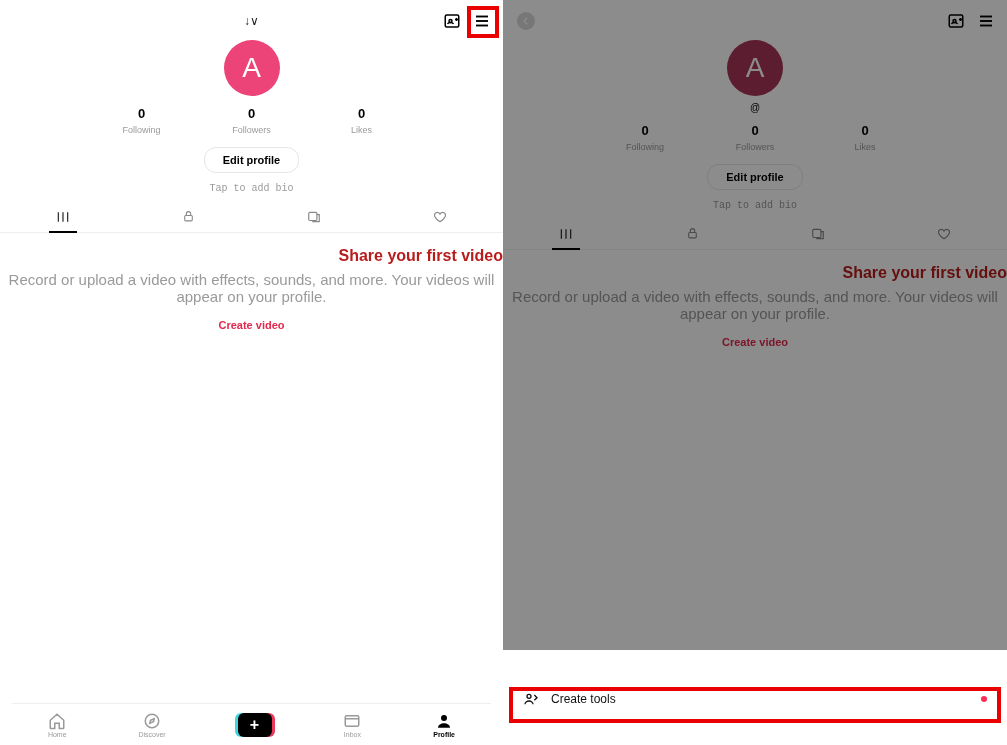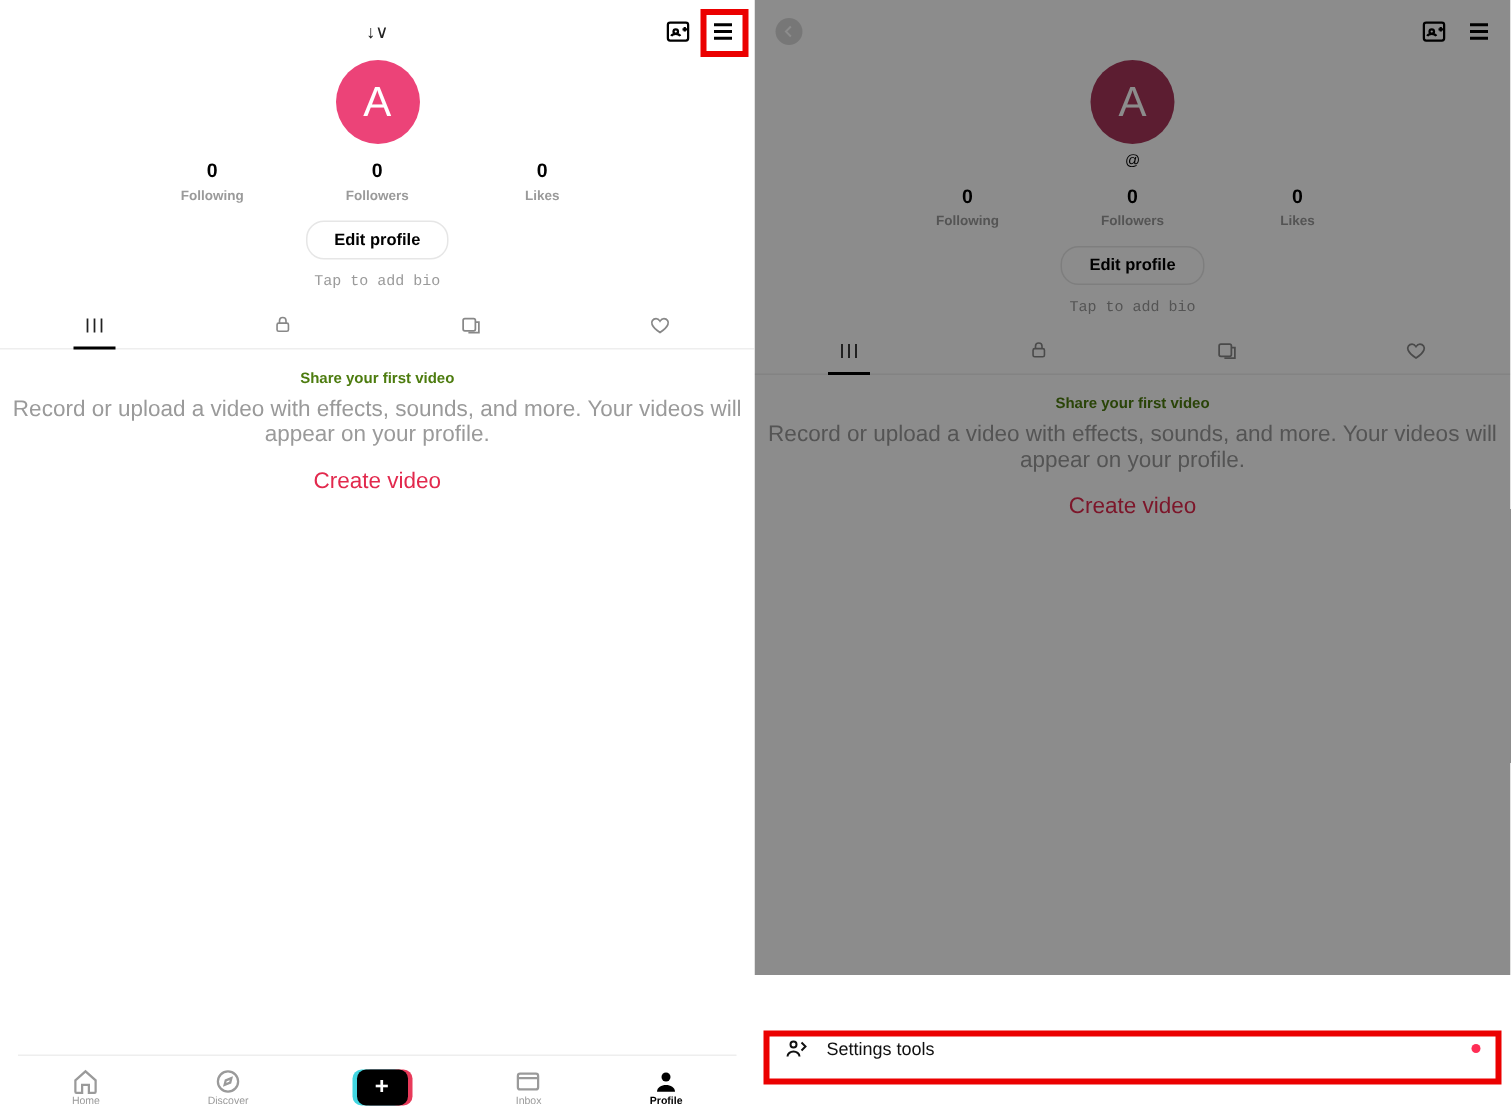--- a/index.html
+++ b/index.html
@@ -24,34 +24,34 @@
 
   
   .avatar-wrap { display:flex; justify-content:center; margin-top:6px; }
   .avatar { width:56px; height:56px; border-radius:50%; background:#ec4378; color:#fff; display:flex; align-items:center; justify-content:center; font-size:28px; font-weight:500; }
 
   .username-line { display:flex; justify-content:center; margin-top:6px; font-size:10px; color:#000; }
 
   .stats { display:flex; justify-content:center; gap:0; margin-top:10px; }
   .stat { width:110px; text-align:center; }
   .stat .num { font-size:13px; font-weight:700; color:#000; }
-  .stat .lbl { font-size:9px; color:#9a9a9a; margin-top:4px;font-weight:bold; }
+  .stat .lbl { font-size:9px; color:#9a9a9a; margin-top:4px; }
 
   .edit-btn { display:block; margin:12px auto 0; border:1px solid #e6e6e6; background:#fff; padding:6px 18px; font-size:11px; font-weight:600; color:#000; border-radius:12px; }
 
   .bio { text-align:center; font-size:10px; color:#9a9a9a; margin-top:10px;font-family:Liberation Mono, monospace; }
 
   .tabs { display:flex; margin-top:8px; border-bottom:1px solid #eee; }
   .tab { flex:1; display:flex; justify-content:center; padding:8px 0; color:#222; position:relative; }
   .tab.active::after { content:""; position:absolute; bottom:-1px; left:50%; transform:translateX(-50%); width:28px; height:2px; background:#000; }
 
   .empty-state { text-align:center; margin-top:14px; }
-  .empty-state .title { font-size:10px; font-weight:700; color:#4d7c0f; }
+  .empty-state .title { font-size:16px; font-weight:700; color:#b91c1c;text-align:right; }
   .empty-state .desc { font-size:15px; color:#9a9a9a; margin-top:6px; }
-  .empty-state .cta { font-size:15px; font-weight:400; color:#e2294d; margin-top:14px; display:inline-block; }
+  .empty-state .cta { font-size:11px; font-weight:700; color:#e2294d; margin-top:14px; display:inline-block; }
 
   
   .bottom-nav { position:absolute; bottom:0; left:12px; right:12px; height:42px; border-top:1px solid #eee; display:flex; justify-content:space-around; align-items:center; background:#fff; }
   .nav-item { display:flex; flex-direction:column; align-items:center; gap:1px; color:#9a9a9a; font-size:7px; }
   .nav-item.active { color:#000; font-weight:700; }
   .nav-item .navicon { width:18px; height:18px; display:flex; align-items:center; justify-content:center; }
   .plus-btn { width:34px; height:24px; border-radius:6px; background:#000; display:flex; align-items:center; justify-content:center; color:#fff; font-size:16px; font-weight:700; box-shadow: -3px 0 0 #41d5e0, 3px 0 0 #e83a5a; }
 
   
   .sheet { position:absolute; left:0; right:0; bottom:0; background:#fff; display:flex; flex-direction:column; padding: 10px 0 28px; }
@@ -298,20 +298,20 @@
 
     <div class="sheet">
       <div class="sheet-row">
         <span class="row-icon">
           <svg width="16" height="16" viewBox="0 0 24 24" fill="none" stroke="currentColor" stroke-width="2">
               <circle cx="9" cy="8" r="3"></circle>
               <path d="M3 20c0-3 3-5 6-5s6 2 6 5"></path>
               <path d="M17 6l4 4-4 4"></path>
             </svg>
         </span>
-        <span>Settings tools</span>
+        <span>Create tools</span>
         <span class="red-dot"></span>
       </div>
 
       <div class="highlight-box" style="left:6px; right:6px; bottom:22px; height:36px;"></div>
     </div>
   </div>
 </div>
 
 </body></html>

